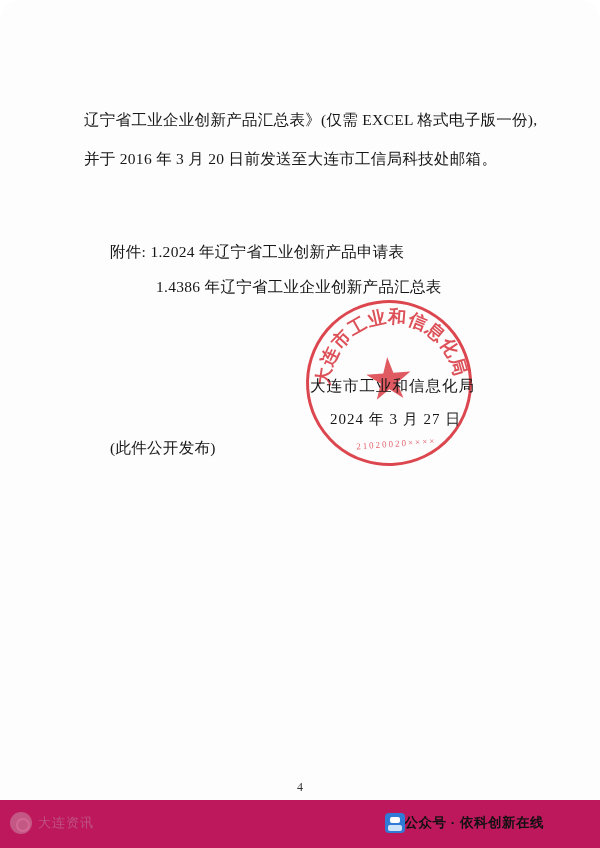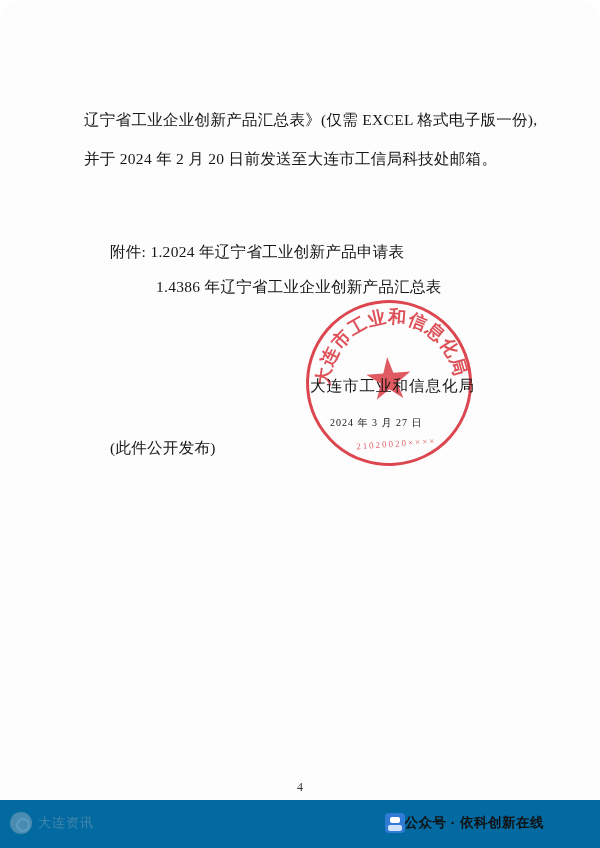--- a/index.html
+++ b/index.html
@@ -52,23 +52,22 @@
 
   .signer {
     left: 310px;
     top: 372px;
     font-size: 15.5px;
     letter-spacing: 1px;
   }
   .signdate {
     left: 330px;
     top: 406px;
-    font-size: 10px;
-    letter-spacing: 1px;
-    margin-top: 8px;
+    font-size: 15px;
+    letter-spacing: 1px;
   }
   .public-note {
     left: 110px;
     top: 434px;
     font-size: 15.5px;
   }
 
   
   .seal {
     position: absolute;
@@ -135,21 +134,21 @@
     color: #333;
   }
 
   
   .bottom-bar {
     position: absolute;
     left: 0;
     top: 800px;
     width: 600px;
     height: 48px;
-    background: #0369a1;
+    background: #be185d;
   }
   .wm-left {
     position: absolute;
     left: 10px;
     top: 12px;
     display: flex;
     align-items: center;
     gap: 6px;
     opacity: 0.35;
   }
@@ -221,21 +220,21 @@
   }
 </style>
 </head>
 <body>
 
 <div class="page">
 
   <div class="doc-body">
 
     <div class="para line-1">辽宁省工业企业创新产品汇总表》(仅需 EXCEL 格式电子版一份),</div>
-    <div class="para line-2">并于 2024 年 2 月 20 日前发送至大连市工信局科技处邮箱。</div>
+    <div class="para line-2">并于 2016 年 3 月 20 日前发送至大连市工信局科技处邮箱。</div>
 
     <div class="para attach-label">附件: 1.2024 年辽宁省工业创新产品申请表</div>
     <div class="para attach-item-2">1.4386 年辽宁省工业企业创新产品汇总表</div>
 
     <div class="seal">
       <div class="seal-inner">
         <svg class="seal-arc-text" viewBox="0 0 166 166">
           <defs>
             <path id="arcpath" d="M 20,83 A 63,63 0 0 1 146,83" fill="none"></path>
           </defs>

